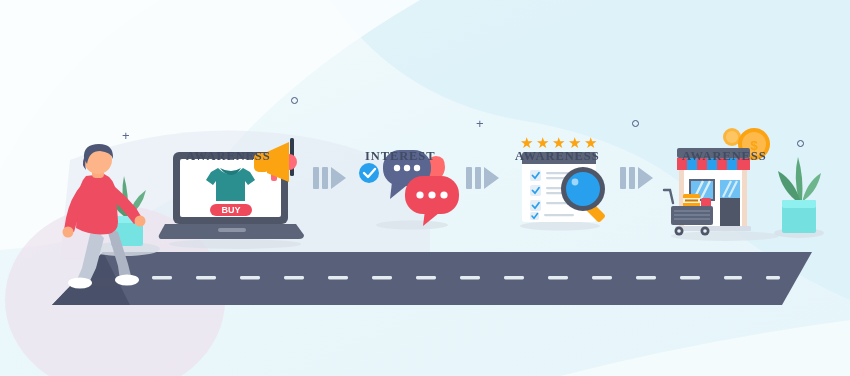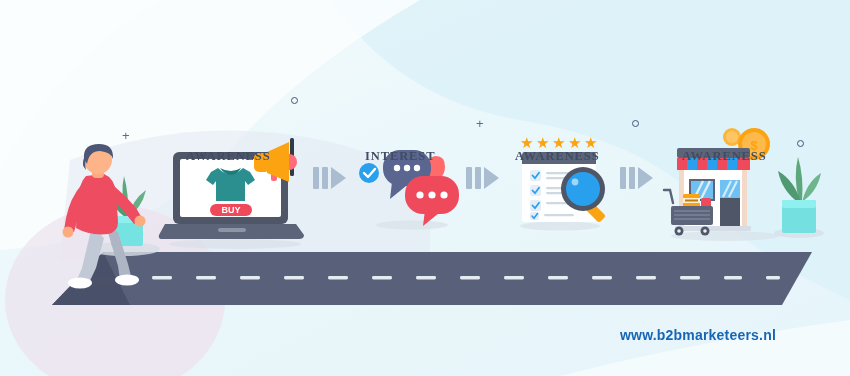--- a/index.html
+++ b/index.html
@@ -306,15 +306,14 @@
   <div class="stage-label" style="left:365px;top:105px;">INTEREST</div>
   <div class="stage-label" style="left:515px;top:105px;">AWARENESS</div>
   <div class="stage-label" style="left:682px;top:105px;">AWARENESS</div>
 
   <div class="dot-o" style="left:291px;top:97px;"></div>
   <div class="dot-o" style="left:632px;top:120px;"></div>
   <div class="dot-o" style="left:797px;top:140px;"></div>
   <div class="plus" style="left:122px;top:129px;">+</div>
   <div class="plus" style="left:476px;top:117px;">+</div>
 
-  <div class="url">www.b2bmarketeers.nl</div>
 
 </div>
 
 </body></html>

